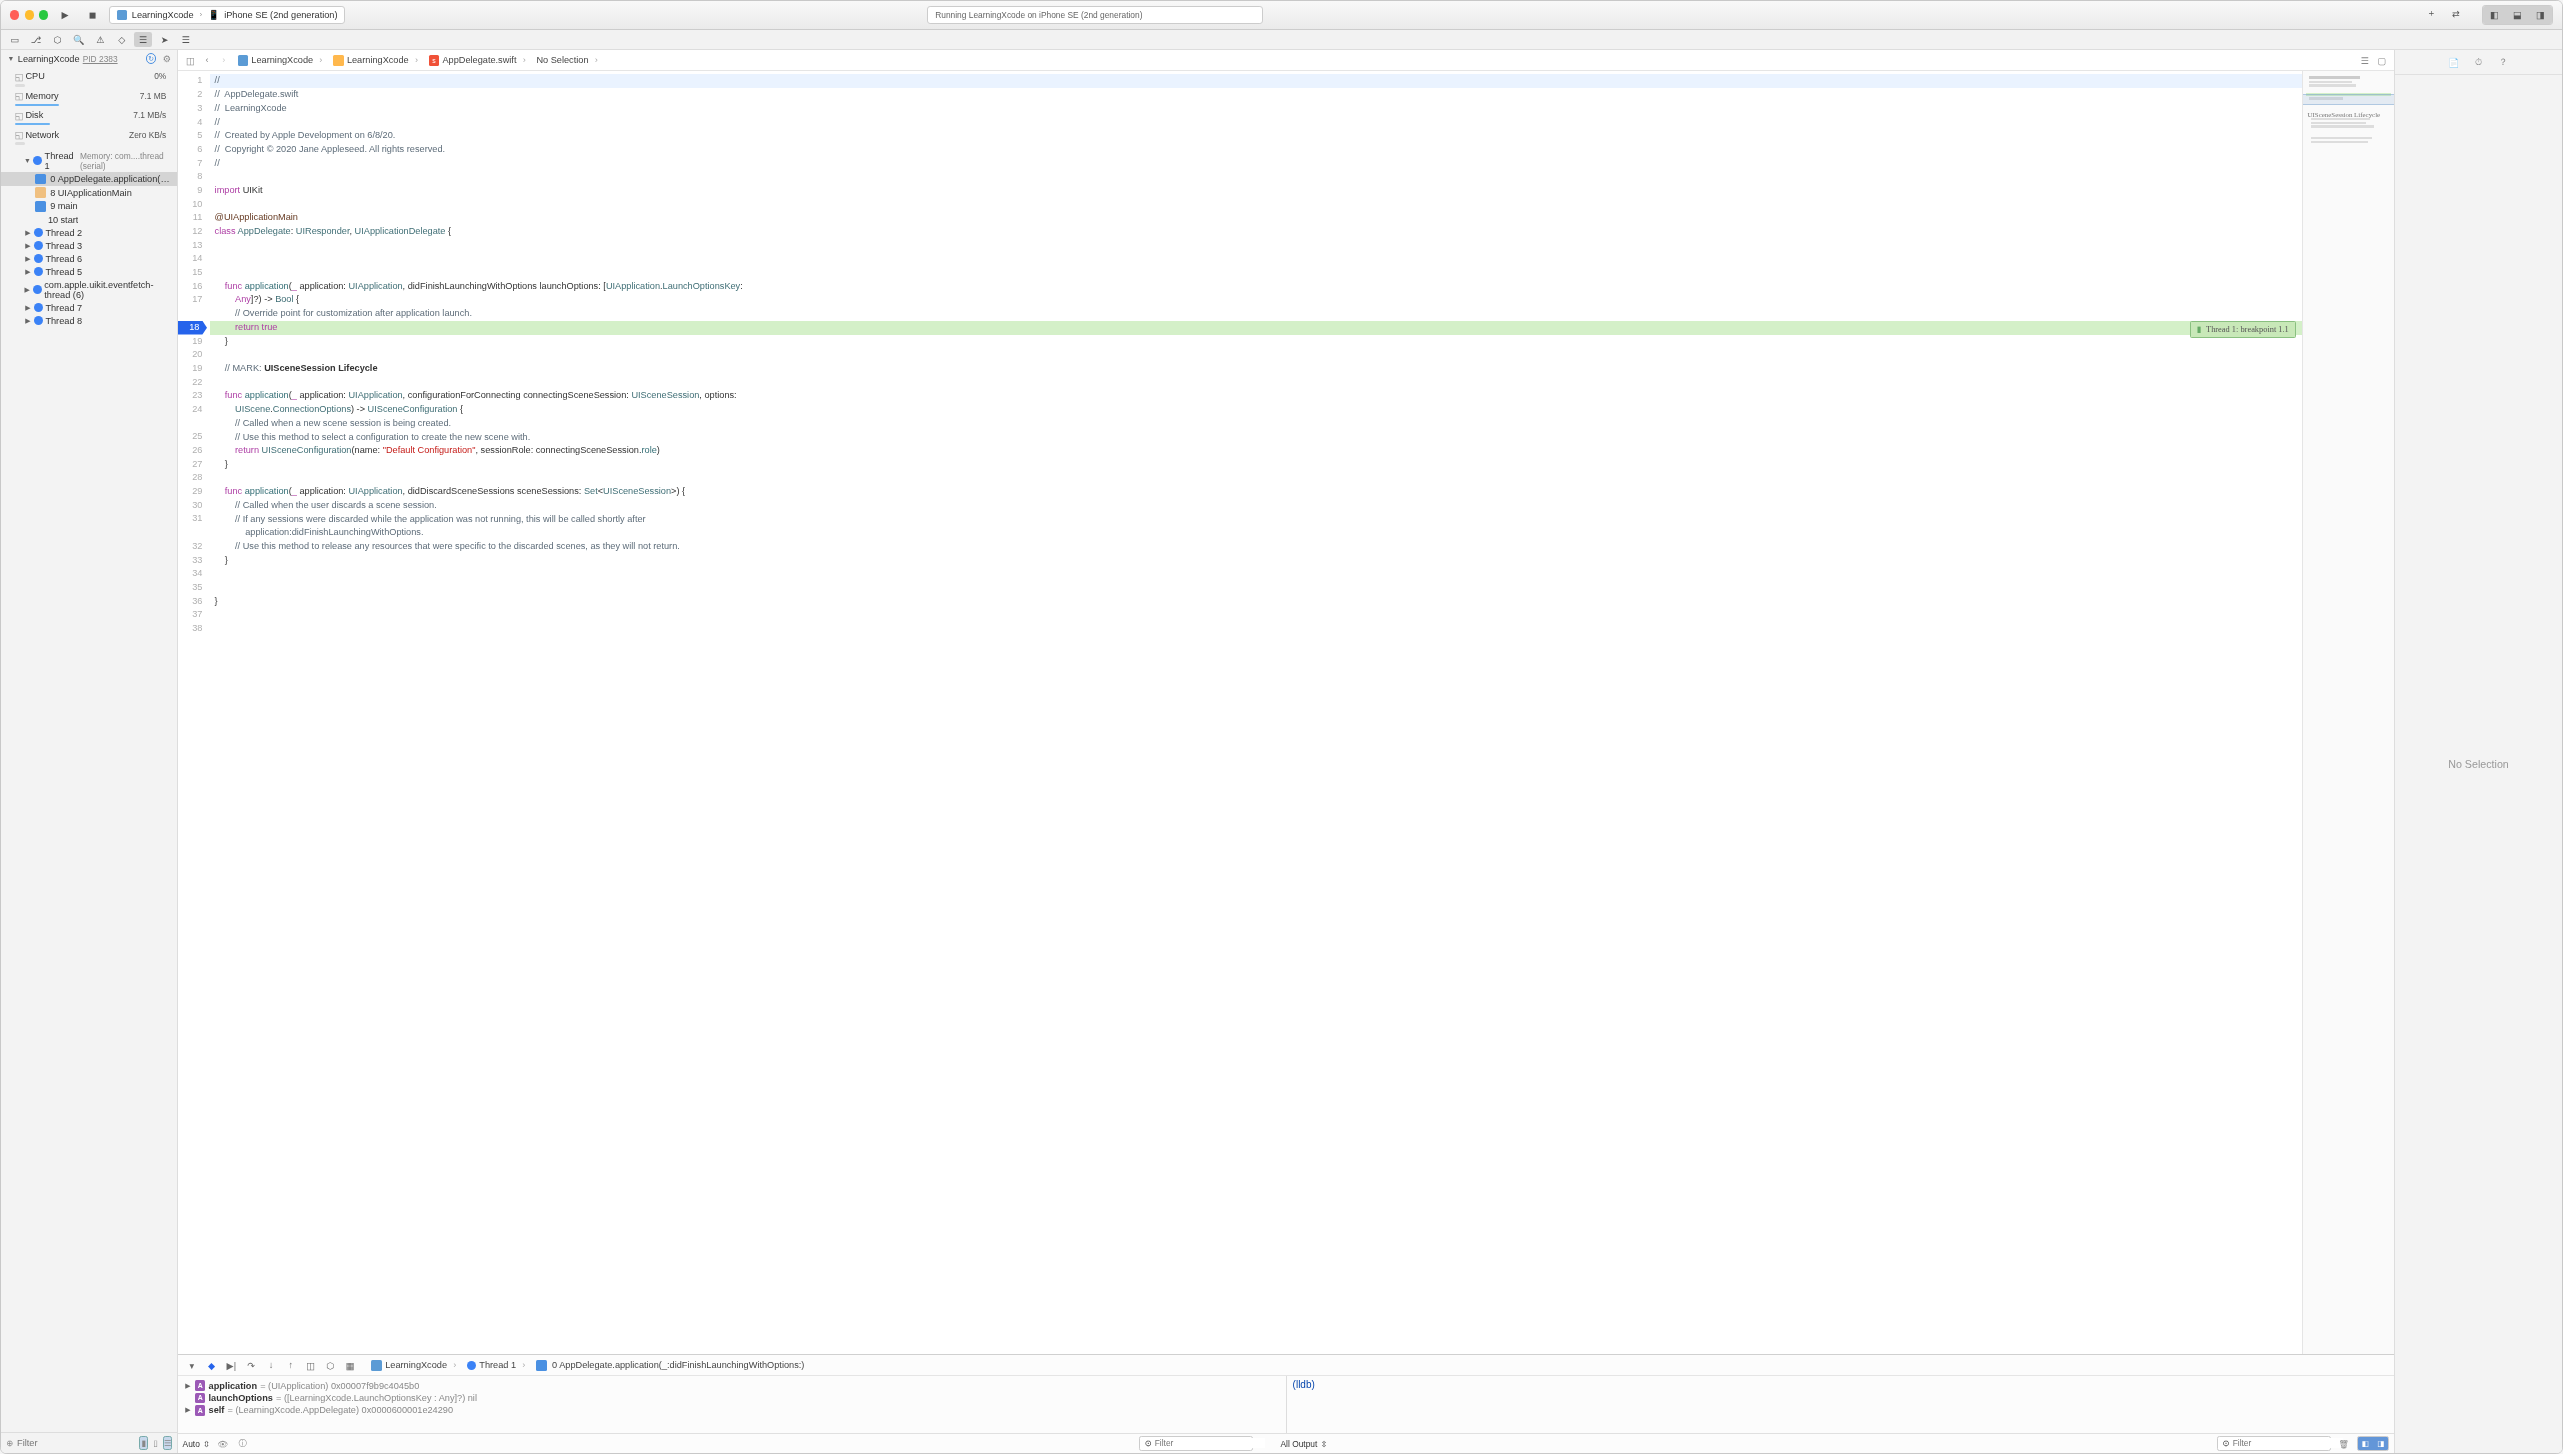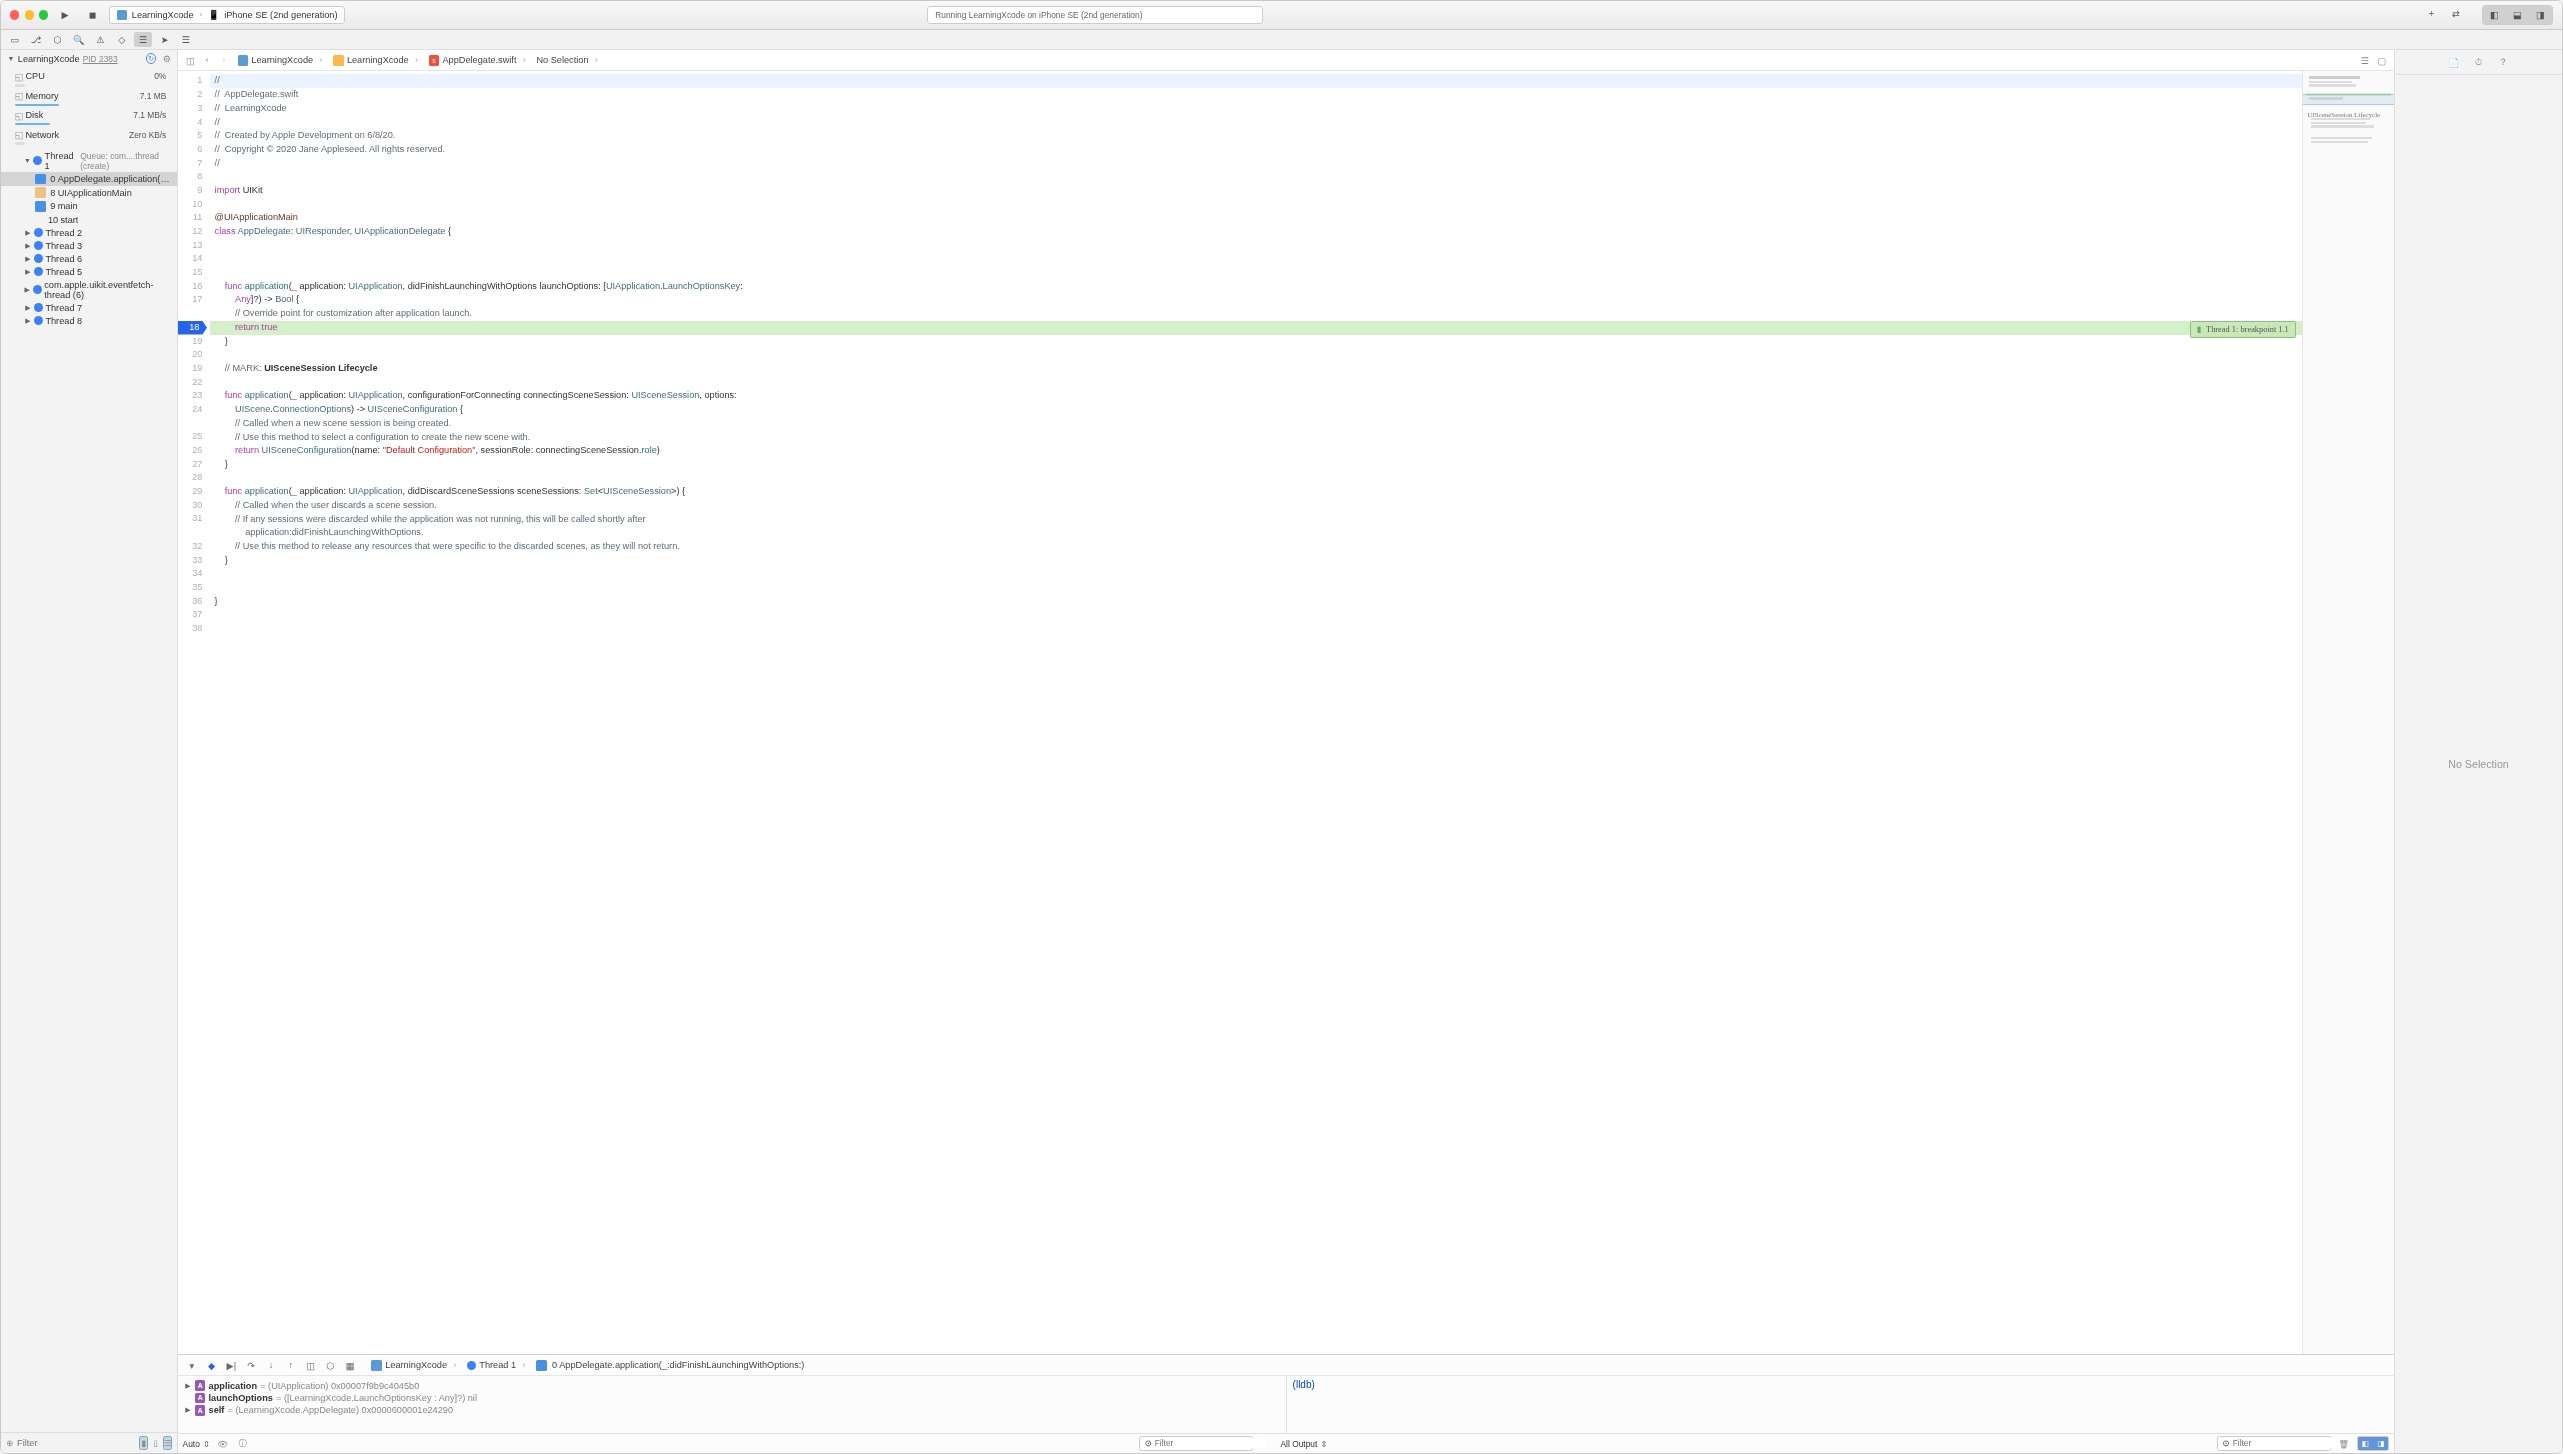--- a/index.html
+++ b/index.html
@@ -192,21 +192,21 @@
        <span class="lbl">Network</span>
        <span class="val">Zero KB/s</span>
      </div>
      <div class="gauge-bar empty" style="width:6%"></div>
         </div>
       <div class="nav-threads" id="nav-threads">
           <div class="thread-row l1">
      <span class="disclosure open"></span>
      <span class="thread-dot"></span>
      <span>Thread 1</span>
-     <span style="color:#888;font-size:8.4px;margin-left:3.1px">Queue: com....thread (create)</span>
+     <span style="color:#888;font-size:8.4px;margin-left:3.1px">Memory: com....thread (serial)</span>
    </div>
           <div class="thread-row l2 sel">
        <span class="frame-icon user"></span>
             <span>0</span>
        <span style="overflow:hidden;text-overflow:ellipsis;white-space:nowrap">AppDelegate.application(_:didFin...</span>
      </div>
           <div class="thread-row l2 ">
        <span class="frame-icon" style="background:#f0c080"></span>
             <span>8</span>
        <span style="overflow:hidden;text-overflow:ellipsis;white-space:nowrap">UIApplicationMain</span>

